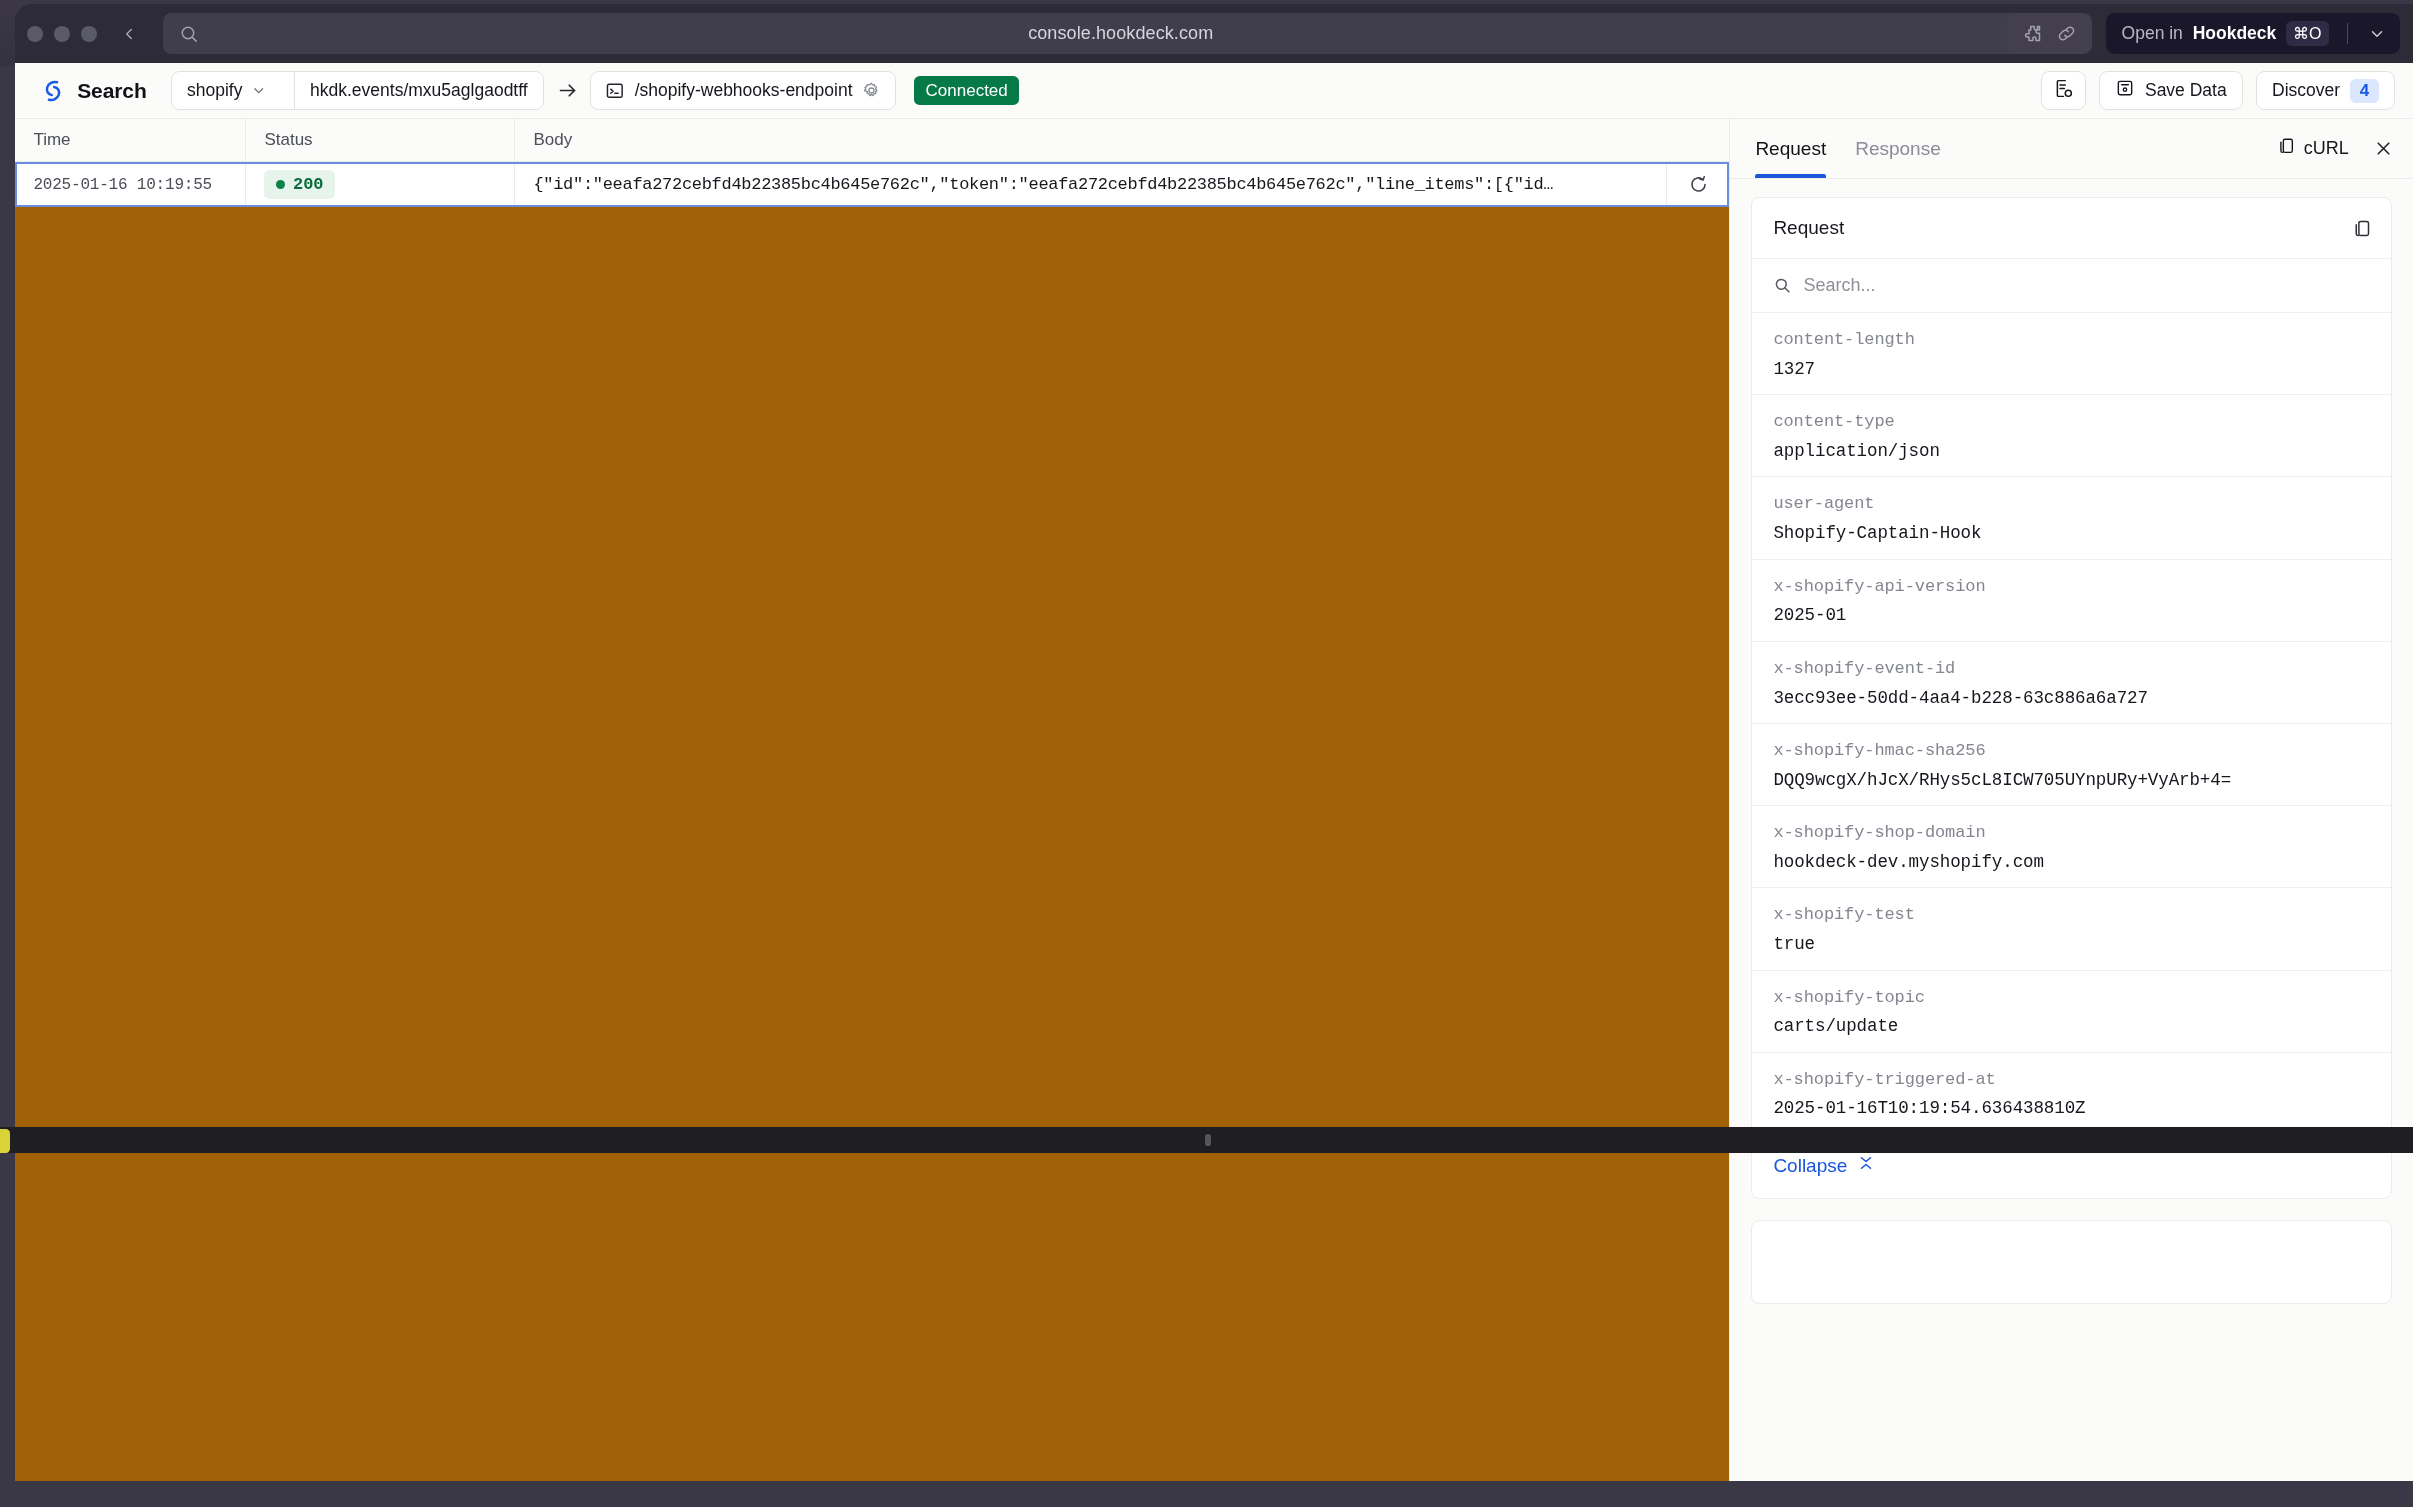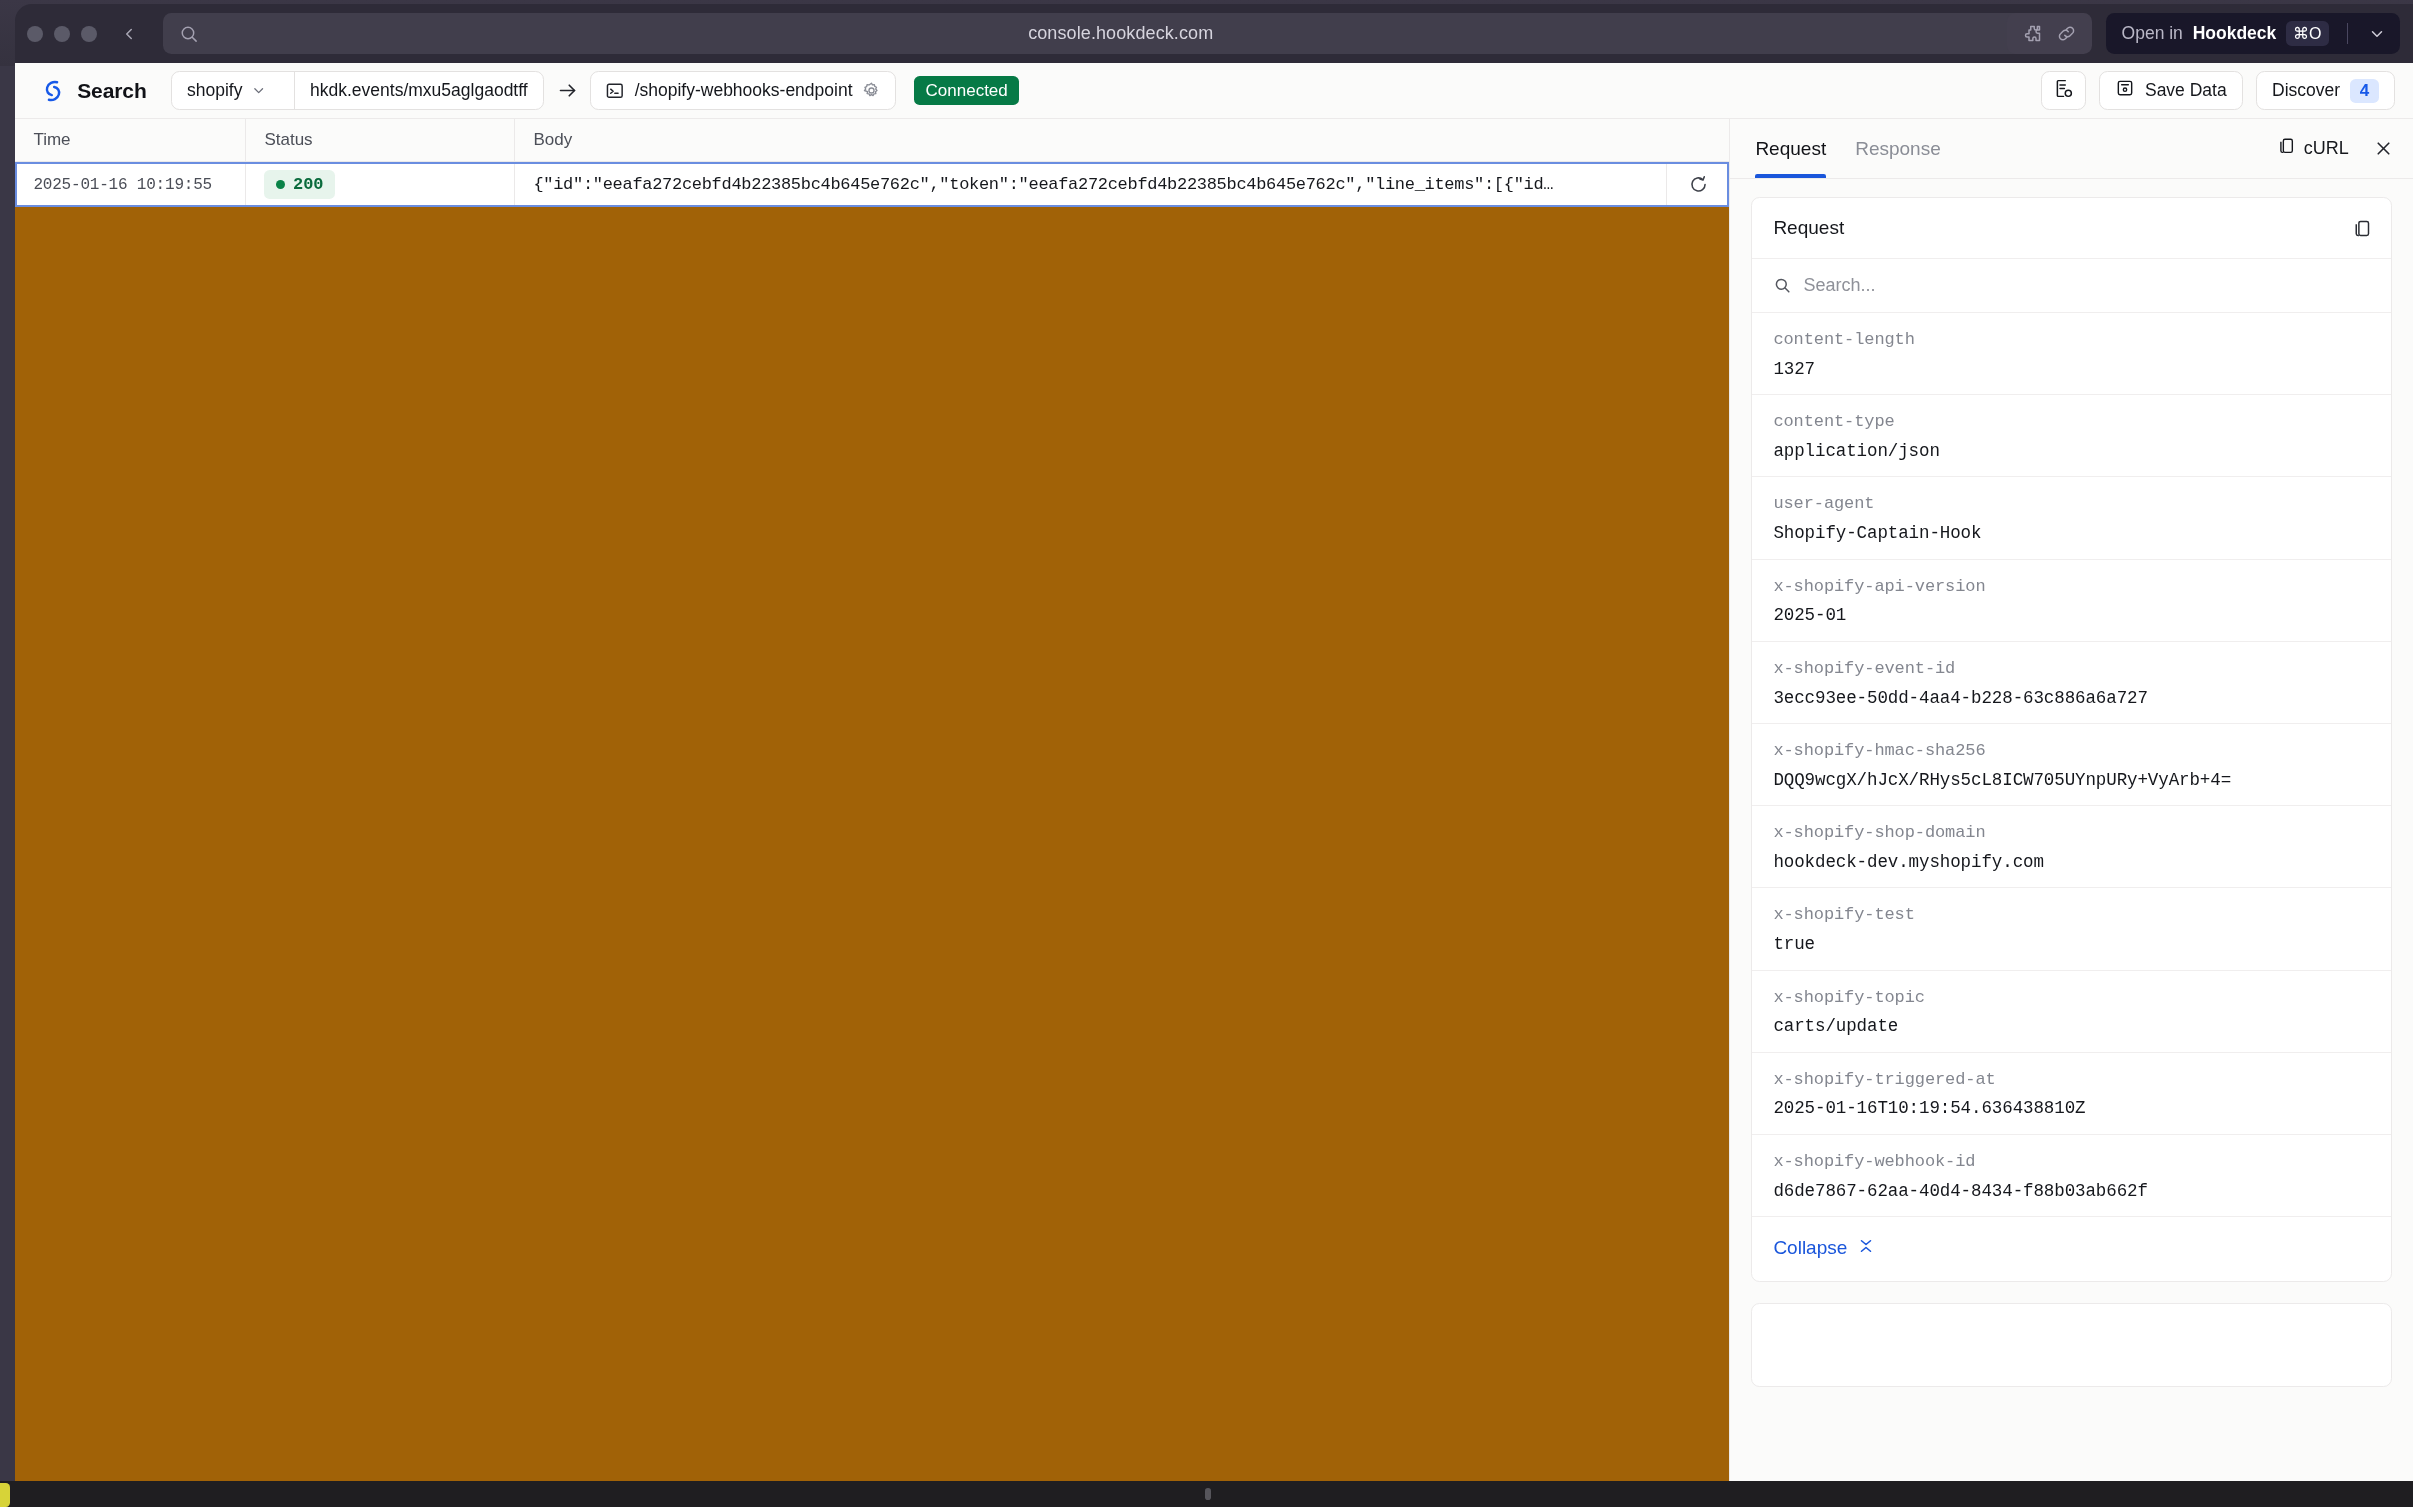--- a/index.html
+++ b/index.html
@@ -4,21 +4,21 @@
 <style>
   * { box-sizing: border-box; margin: 0; padding: 0; }
   html, body {
     width: 2413px; height: 1507px;
     background: #3a3746;
     font-family: "Liberation Sans", sans-serif;
     overflow: hidden;
   }
   .app-window {
     position: relative;
-    width: 2413px; height: 1507px;
+    width: 2413px; height: 1153px;
     background: #3a3746;
     text-decoration: underline;
   }
 
   
   .browser-chrome {
     position: absolute; top: 0; left: 0;
     width: 2413px; height: 66px;
     background: linear-gradient(180deg,#3b3746 0%, #35323f 100%);
     display: flex; align-items: center;
@@ -501,24 +501,20 @@
                   <div class="hdr-val">true</div>
                 </div>
                 <div class="hdr-item">
                   <div class="hdr-key">x-shopify-topic</div>
                   <div class="hdr-val">carts/update</div>
                 </div>
                 <div class="hdr-item">
                   <div class="hdr-key">x-shopify-triggered-at</div>
                   <div class="hdr-val">2025-01-16T10:19:54.636438810Z</div>
                 </div>
-                <div class="hdr-item">
-                  <div class="hdr-key">x-shopify-webhook-id</div>
-                  <div class="hdr-val">d6de7867-62aa-40d4-8434-f88b03ab662f</div>
-                </div>
               </div>
 
             <div class="collapse-row">
               <span class="collapse-btn">
                 <span>Collapse</span>
                 <span>
                   <svg width="18" height="18" viewBox="0 0 24 24" fill="none" stroke="currentColor" stroke-width="2.1" stroke-linecap="round" stroke-linejoin="round">
                       <polyline points="6 5 12 10 18 5"></polyline>
                       <polyline points="6 19 12 14 18 19"></polyline>
                     </svg>

